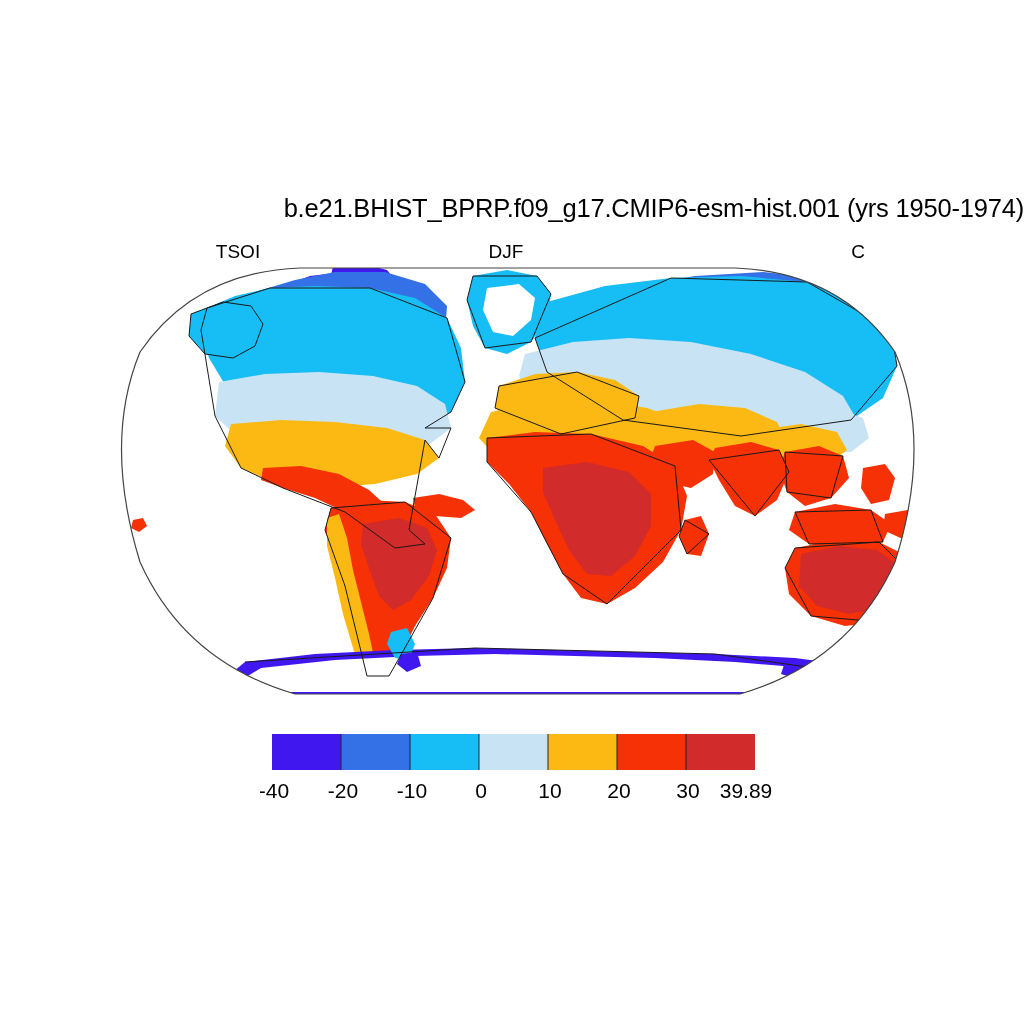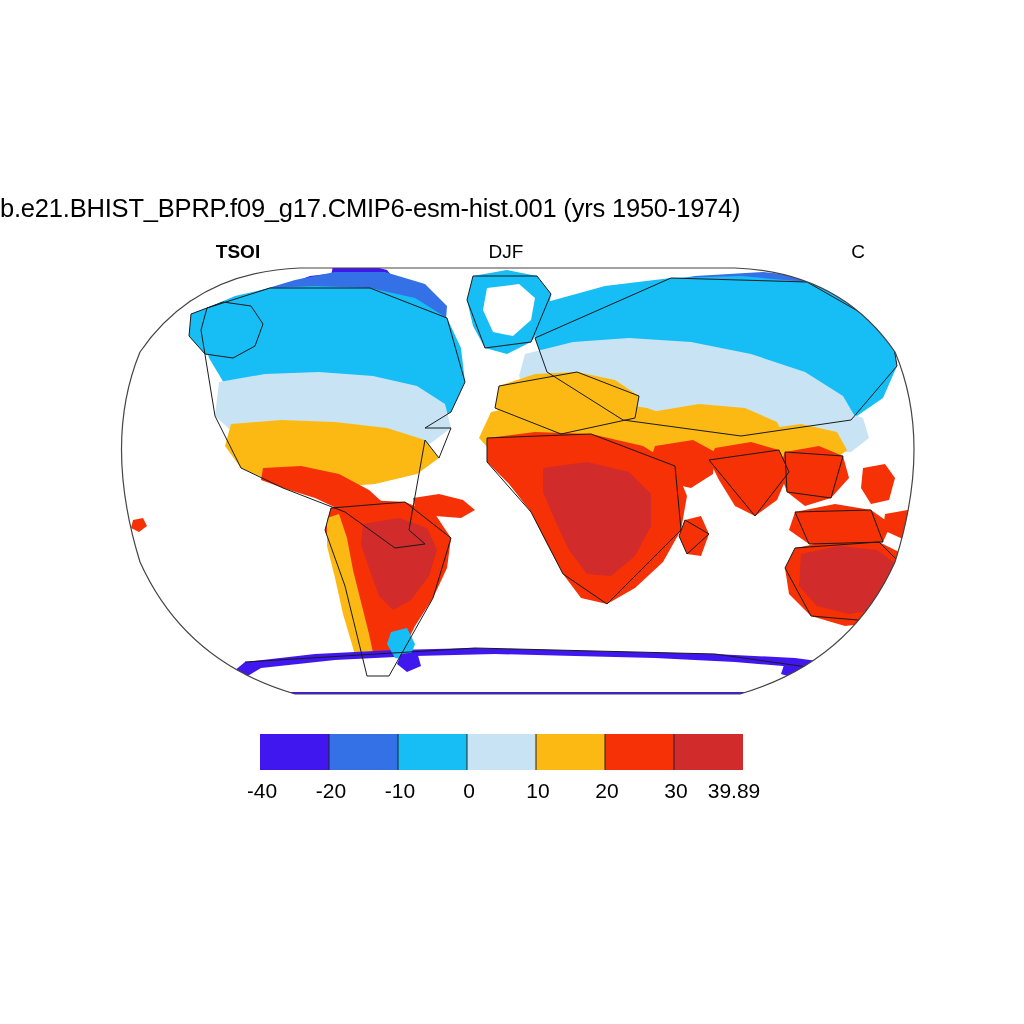--- a/index.html
+++ b/index.html
@@ -19,57 +19,57 @@
     position: absolute;
     left: 0; top: 0;
     width: 1024px;
     height: 1024px;
   }
   .title-main {
     position: absolute;
     left: 0;
     top: 193px;
     width: 1024px;
-    text-align: left;
+    text-align: right;
     font-size: 25.5px;
     line-height: 30px;
     letter-spacing: -0.2px;
     white-space: nowrap;
   }
   .subtitle-row {
     position: absolute;
     left: 108px;
     top: 240px;
     width: 826px;
     height: 24px;
   }
   .subtitle-row span {
     position: absolute;
     top: 0;
     font-size: 19px;
     line-height: 24px;
     text-align: center;
     white-space: nowrap;
   }
-  .sub-left  { left: 50px;  width: 160px; font-weight: bold; }
+  .sub-left  { left: 50px;  width: 160px; }
   .sub-mid   { left: 318px; width: 160px; }
   .sub-right { left: 670px; width: 160px; }
 
   #map-area {
     position: absolute;
     left: 95px;
     top: 262px;
     width: 840px;
     height: 440px;
   }
   #map-svg { display: block; }
 
   #colorbar-area {
     position: absolute;
-    left: 248px;
+    left: 260px;
     top: 728px;
     width: 520px;
     height: 80px;
   }
   #cbar-svg { display: block; }
 </style>
 </head>
 <body style="background: rgb(255, 255, 255); color: rgb(0, 0, 0);">
 
 <div id="figure">

